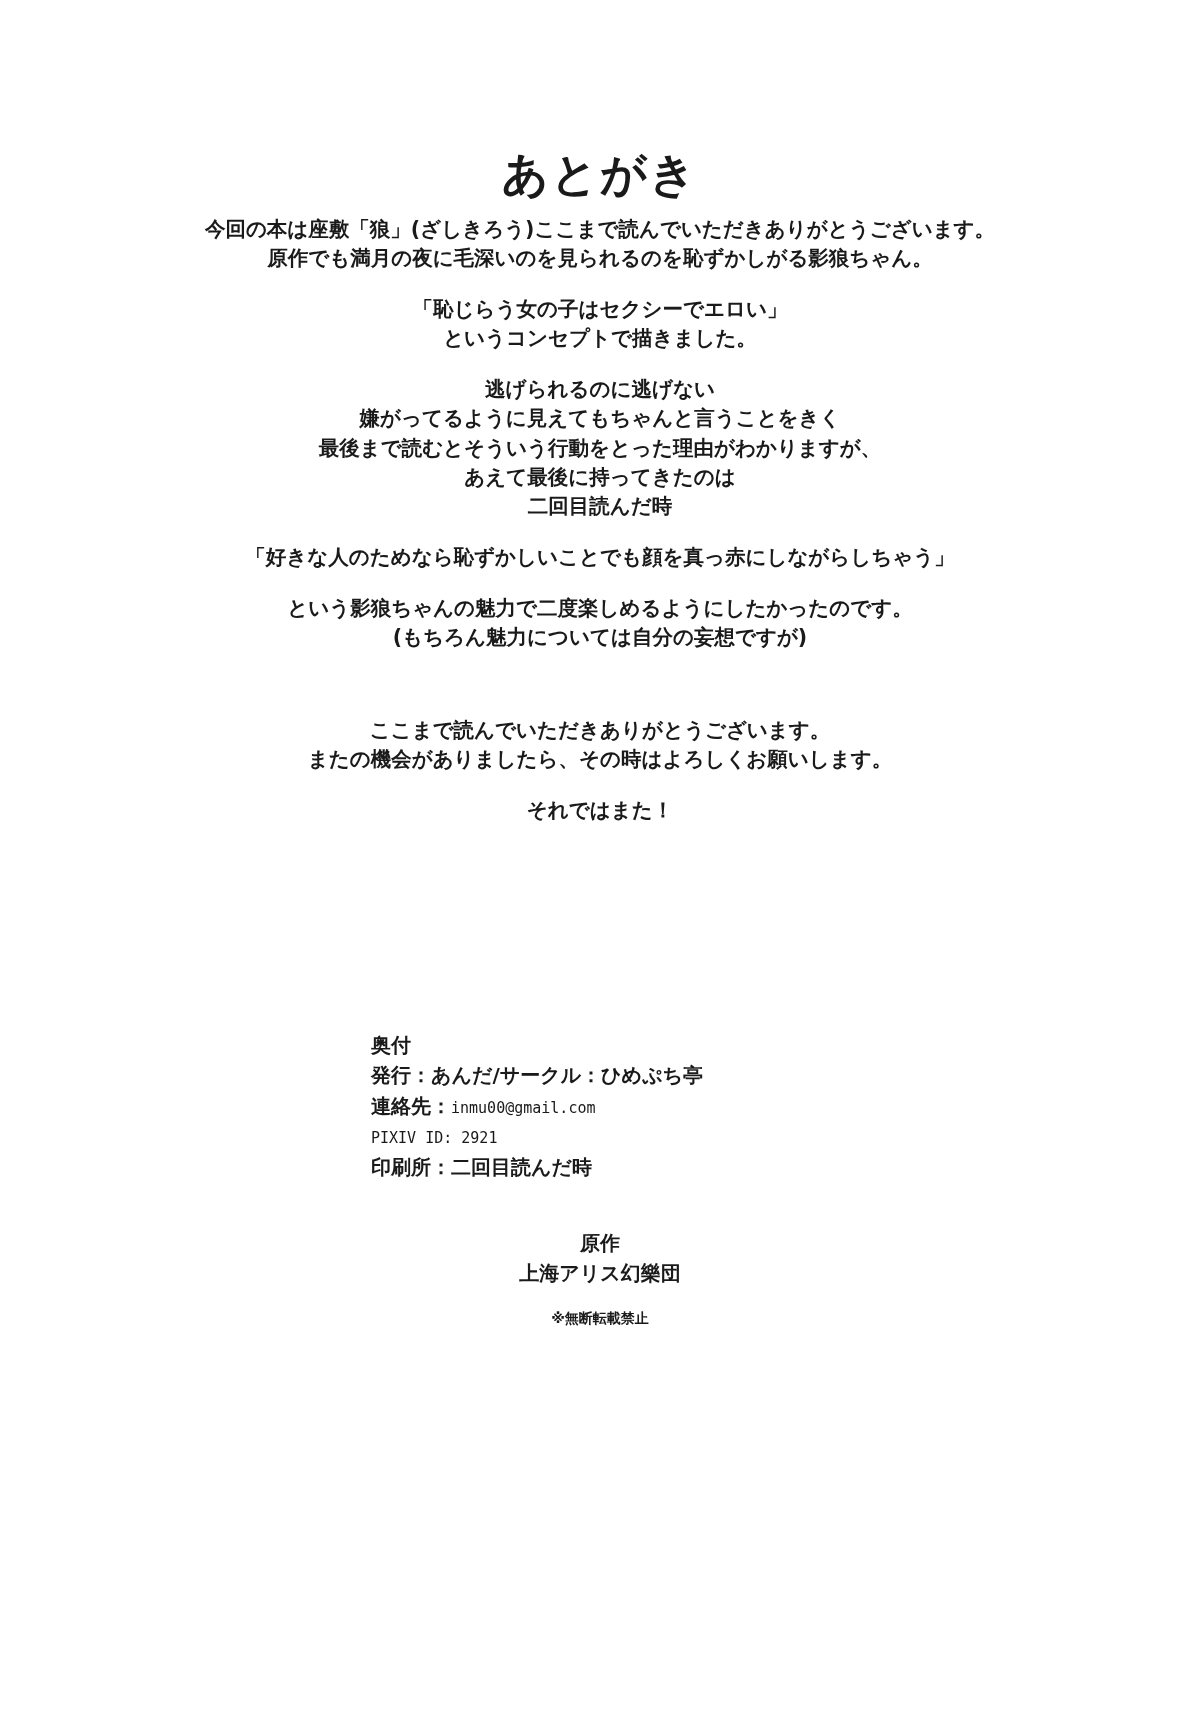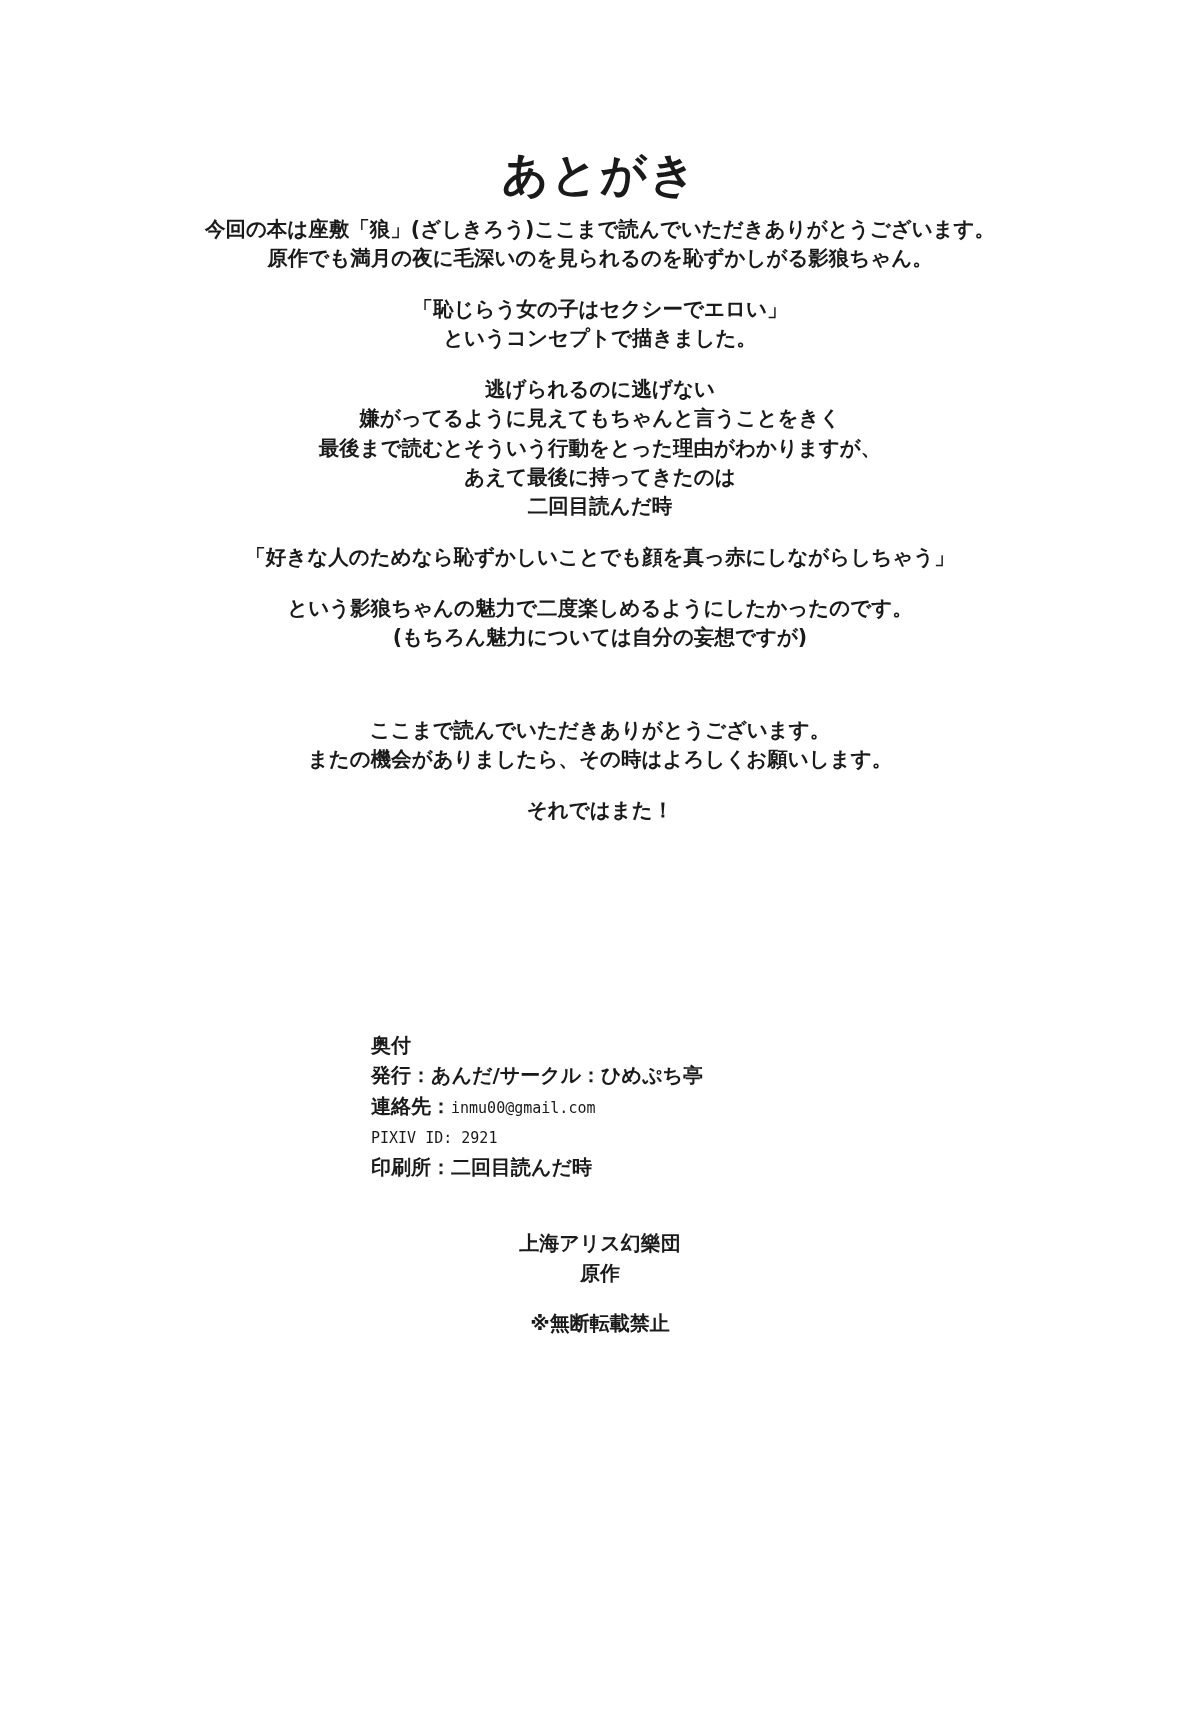--- a/index.html
+++ b/index.html
@@ -82,21 +82,21 @@
     font-weight: 700;
     line-height: 1.5;
     margin: 0;
   }
   .notice {
     position: absolute;
     top: 1310px;
     left: 0;
     width: 1200px;
     text-align: center;
-    font-size: 20px;
+    font-size: 14px;
     font-weight: 700;
   }
 </style>
 </head>
 <body>
 
 <div class="page">
 
   <div class="afterword">
     <h1 class="afterword-title">あとがき</h1>
@@ -135,19 +135,19 @@
 
   <div class="colophon">
     <p class="colophon-line">奥付</p>
     <p class="colophon-line">発行：あんだ/サークル：ひめぷち亭</p>
     <p class="colophon-line"><span>連絡先：</span><span class="mono">inmu00@gmail.com</span></p>
     <p class="colophon-line"><span class="mono">PIXIV ID: </span><span class="mono">2921</span></p>
     <p class="colophon-line">印刷所：二回目読んだ時</p>
   </div>
 
   <div class="credits">
+    <p class="credits-line">原作</p>
     <p class="credits-line">上海アリス幻樂団</p>
-    <p class="credits-line">原作</p>
   </div>
 
   <div class="notice">※無断転載禁止</div>
 
 </div>
 
 </body></html>

